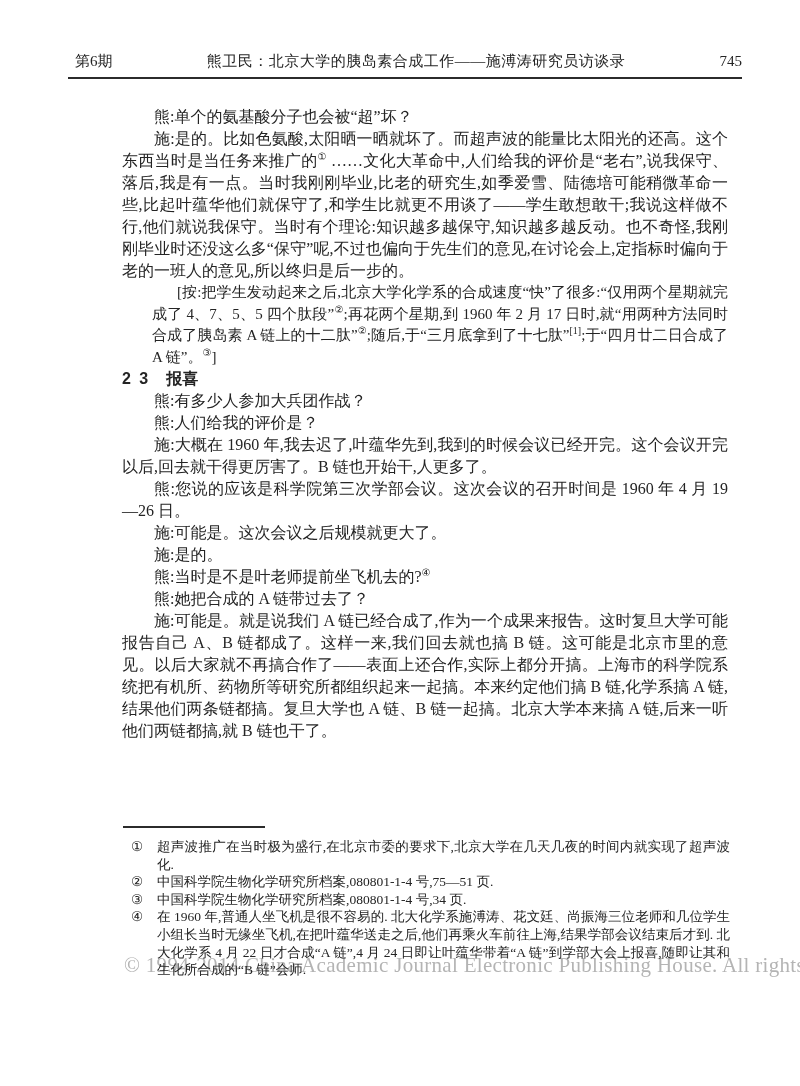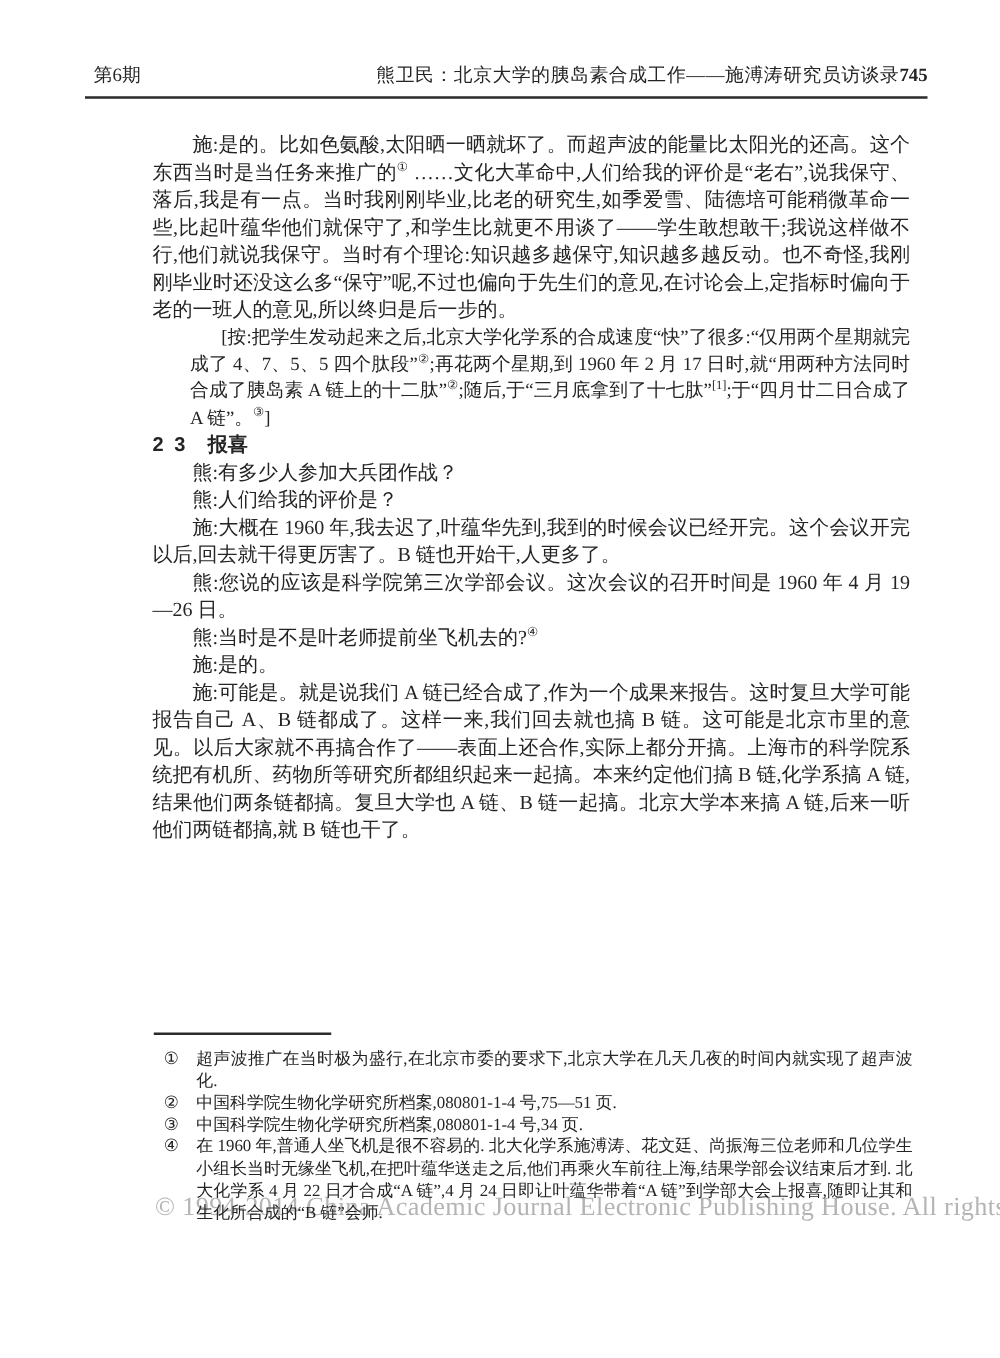--- a/index.html
+++ b/index.html
@@ -11,22 +11,22 @@
     font-family:"Liberation Serif","DejaVu Serif",serif;
     overflow:hidden;
   }
   
   .header{
     position:absolute;top:52px;left:68px;right:58px;
     display:flex;align-items:baseline;
     font-size:15px;line-height:18px;
   }
   .header .issue{flex:0 0 auto;padding-left:7px;}
-  .header .title{flex:1 1 auto;text-align:right;letter-spacing:.5px;font-family:Liberation Serif, serif;}
-  .header .pageno{flex:0 0 auto;font-family:"Liberation Serif",serif;font-weight:bold;}
+  .header .title{flex:1 1 auto;text-align:center;letter-spacing:.5px;font-family:Liberation Serif, serif;}
+  .header .pageno{flex:0 0 auto;font-family:"Liberation Serif",serif;}
   .header-rule{
     position:absolute;top:77px;left:68px;right:58px;
     border-top:2px solid #2b2b2b;height:0;
   }
   
   .body-blocks{
     position:absolute;top:106px;left:122px;width:606px;
     font-size:16px;line-height:22px;text-align:justify;
     text-justify:inter-ideograph;
   }
@@ -75,29 +75,32 @@
 <div class="page">
 
   <div class="header">
     <span class="issue">第6期</span>
     <span class="title">熊卫民：北京大学的胰岛素合成工作——施溥涛研究员访谈录</span>
     <span class="pageno">745</span>
   </div>
   <div class="header-rule"></div>
 
   <div class="body-blocks">
+      <div class="blk dialog">熊:单个的氨基酸分子也会被“超”坏？</div>
       <div class="blk dialog">施:是的。比如色氨酸,太阳晒一晒就坏了。而超声波的能量比太阳光的还高。这个东西当时是当任务来推广的<sup>①</sup> ……文化大革命中,人们给我的评价是“老右”,说我保守、落后,我是有一点。当时我刚刚毕业,比老的研究生,如季爱雪、陆德培可能稍微革命一些,比起叶蕴华他们就保守了,和学生比就更不用谈了——学生敢想敢干;我说这样做不行,他们就说我保守。当时有个理论:知识越多越保守,知识越多越反动。也不奇怪,我刚刚毕业时还没这么多“保守”呢,不过也偏向于先生们的意见,在讨论会上,定指标时偏向于老的一班人的意见,所以终归是后一步的。</div>
       <div class="blk note">[按:把学生发动起来之后,北京大学化学系的合成速度“快”了很多:“仅用两个星期就完成了 4、7、5、5 四个肽段”<sup>②</sup>;再花两个星期,到 1960 年 2 月 17 日时,就“用两种方法同时合成了胰岛素 A 链上的十二肽”<sup>②</sup>;随后,于“三月底拿到了十七肽”<sup>[1]</sup>;于“四月廿二日合成了 A 链”。<sup>③</sup>]</div>
       <div class="blk heading"><span class="h-num">2 3</span><span class="h-title">报喜</span></div>
       <div class="blk dialog">熊:有多少人参加大兵团作战？</div>
       <div class="blk dialog">熊:人们给我的评价是？</div>
       <div class="blk dialog">施:大概在 1960 年,我去迟了,叶蕴华先到,我到的时候会议已经开完。这个会议开完以后,回去就干得更厉害了。B 链也开始干,人更多了。</div>
       <div class="blk dialog">熊:您说的应该是科学院第三次学部会议。这次会议的召开时间是 1960 年 4 月 19—26 日。</div>
+      <div class="blk dialog">施:可能是。这次会议之后规模就更大了。</div>
+      <div class="blk dialog">施:是的。</div>
       <div class="blk dialog">熊:当时是不是叶老师提前坐飞机去的?<sup>④</sup></div>
-      <div class="blk dialog">施:是的。</div>
+      <div class="blk dialog">熊:她把合成的 A 链带过去了？</div>
       <div class="blk dialog">施:可能是。就是说我们 A 链已经合成了,作为一个成果来报告。这时复旦大学可能报告自己 A、B 链都成了。这样一来,我们回去就也搞 B 链。这可能是北京市里的意见。以后大家就不再搞合作了——表面上还合作,实际上都分开搞。上海市的科学院系统把有机所、药物所等研究所都组织起来一起搞。本来约定他们搞 B 链,化学系搞 A 链,结果他们两条链都搞。复旦大学也 A 链、B 链一起搞。北京大学本来搞 A 链,后来一听他们两链都搞,就 B 链也干了。</div>
     </div>
 
   <div class="footnote-area">
     <div class="fn-rule"></div>
     <div>
         <div class="fn">
           <span class="fn-marker">①</span>
           <span class="fn-text">超声波推广在当时极为盛行,在北京市委的要求下,北京大学在几天几夜的时间内就实现了超声波化.</span>
         </div>

